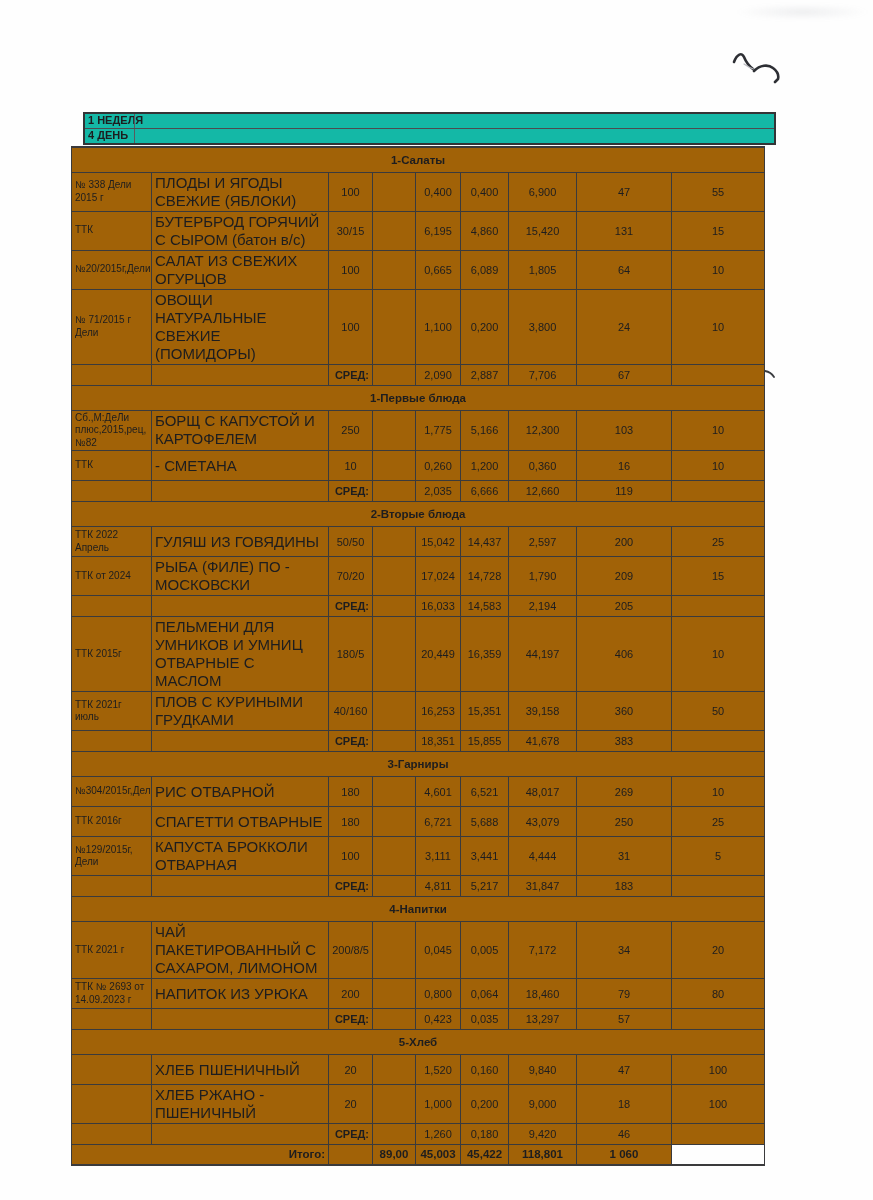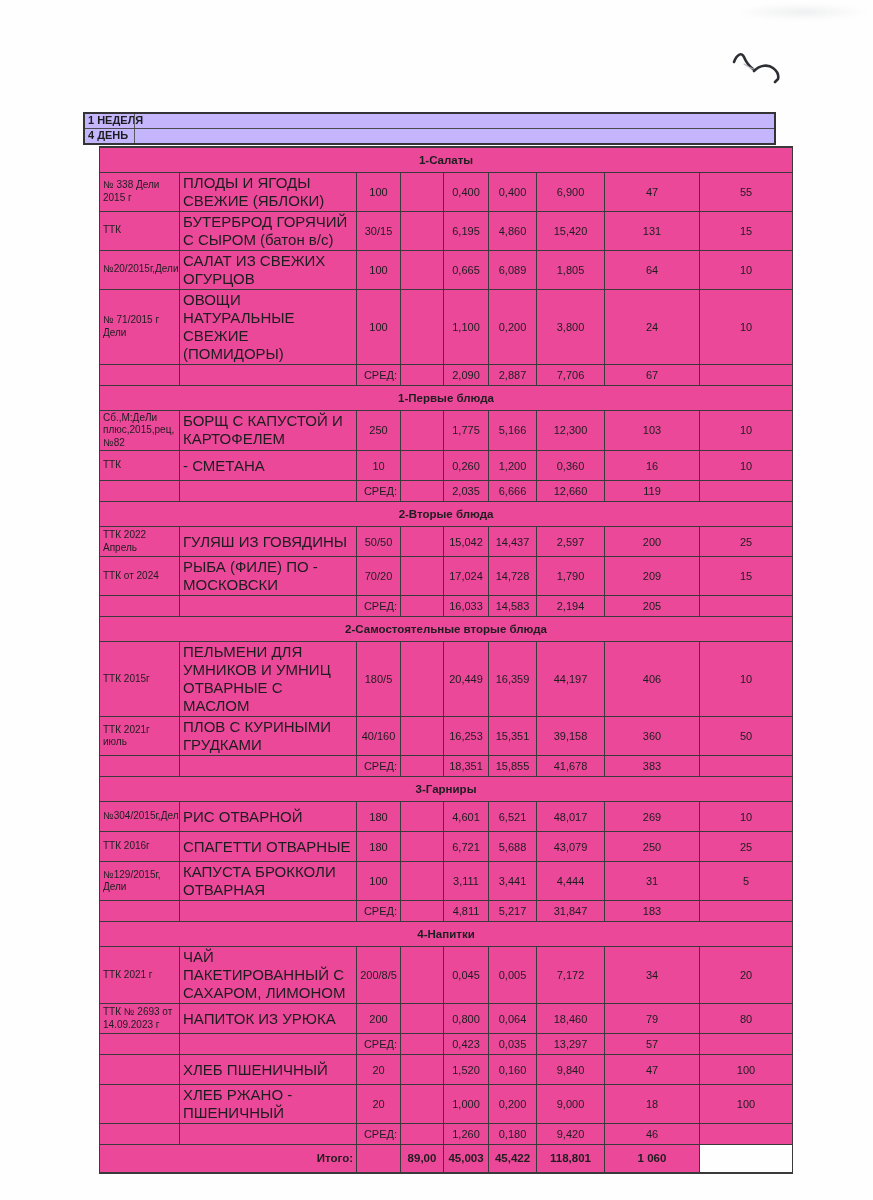--- a/index.html
+++ b/index.html
@@ -16,51 +16,51 @@
     position:absolute;left:735px;top:4px;width:135px;height:16px;
     background:radial-gradient(ellipse at center, rgba(120,126,138,0.12), transparent 70%);
     filter:blur(2px);
   }
   .pen-mark{position:absolute;left:690px;top:38px;}
   .pen-tick{position:absolute;left:764px;top:368px;}
 
   
   .wk-box{
     position:absolute;left:83px;top:112px;width:693px;
-    border:2px solid #343436;box-sizing:border-box;background:#c4b5fd;
+    border:2px solid #343436;box-sizing:border-box;background:#14b8a6;
   }
   .wk-row{height:14px;line-height:13px;font-weight:bold;font-size:11px;padding-left:3px;position:relative;}
   .wk-row.second{border-top:1px solid #4c4c50;}
   .wk-row::after{content:"";position:absolute;left:49px;top:0;bottom:0;border-left:1px solid #5a5a5e;}
 
   
   table.menu{
-    position:absolute;left:99px;top:146px;width:693px;
+    position:absolute;left:71px;top:146px;width:693px;
     border-collapse:collapse;table-layout:fixed;
-    font-size:11px;background:#ec4899;
+    font-size:11px;background:#a16207;
   }
   table.menu td{
     border:1px solid #3a3a3c;
     padding:1px 3px;
     vertical-align:middle;
     overflow:hidden;
     box-sizing:border-box;
   }
   tr.band td{font-weight:bold;text-align:center;font-size:11.5px;height:25px;}
   tr.first td{border-top-width:2px;}
   td.bl{border-left-width:2px;}
   td.br{border-right-width:2px;}
   tr.data td{height:30px;}
   tr.sred td{height:21px;}
   td.ref{font-size:10px;line-height:1.25;padding-left:2px;vertical-align:middle;}
   td.dish{font-size:15px;line-height:1.2;padding:2px 4px;text-align:left;}
   td.portion{text-align:center;}
   td.val{text-align:center;}
-  td.sred-label{font-weight:normal;text-align:right;padding-right:2px;}
-  tr.total td{height:28px;font-weight:bold;border-bottom-width:2px;font-size:11.5px;}
+  td.sred-label{font-weight:bold;text-align:right;padding-right:2px;}
+  tr.total td{height:20px;font-weight:bold;border-bottom-width:2px;font-size:11.5px;}
   td.total-label{text-align:right;padding-right:3px;}
   td.pre-cell{vertical-align:bottom;padding-bottom:3px;}
   td.ghost{border:none;border-top:2px solid #3a3a3c;background:#fefefe;}
 </style>
 </head>
 <body>
 
 <div class="sheet">
 
   <div class="smudge"></div>
@@ -220,23 +220,20 @@
           <td class="ref bl"></td>
           <td class="dish"></td>
           <td class="sred-label">СРЕД:</td>
           <td class="val"></td>
           <td class="val">16,033</td>
           <td class="val">14,583</td>
           <td class="val">2,194</td>
           <td class="val">205</td>
           <td class="val br"></td>
         </tr>
-        <tr class="band">
-          <td class="bl br" colspan="9">2-Самостоятельные вторые блюда</td>
-        </tr>
         <tr class="data">
           <td class="ref bl">ТТК 2015г</td>
           <td class="dish">ПЕЛЬМЕНИ ДЛЯ УМНИКОВ И УМНИЦ ОТВАРНЫЕ С МАСЛОМ</td>
           <td class="portion">180/5</td>
           <td class="val"></td>
           <td class="val">20,449</td>
           <td class="val">16,359</td>
           <td class="val">44,197</td>
           <td class="val">406</td>
           <td class="val br">10</td>
@@ -338,20 +335,23 @@
         <tr class="sred">
           <td class="ref bl"></td>
           <td class="dish"></td>
           <td class="sred-label">СРЕД:</td>
           <td class="val"></td>
           <td class="val">0,423</td>
           <td class="val">0,035</td>
           <td class="val">13,297</td>
           <td class="val">57</td>
           <td class="val br"></td>
+        </tr>
+        <tr class="band">
+          <td class="bl br" colspan="9">5-Хлеб</td>
         </tr>
         <tr class="data">
           <td class="ref bl"></td>
           <td class="dish">ХЛЕБ ПШЕНИЧНЫЙ</td>
           <td class="portion">20</td>
           <td class="val"></td>
           <td class="val">1,520</td>
           <td class="val">0,160</td>
           <td class="val">9,840</td>
           <td class="val">47</td>

